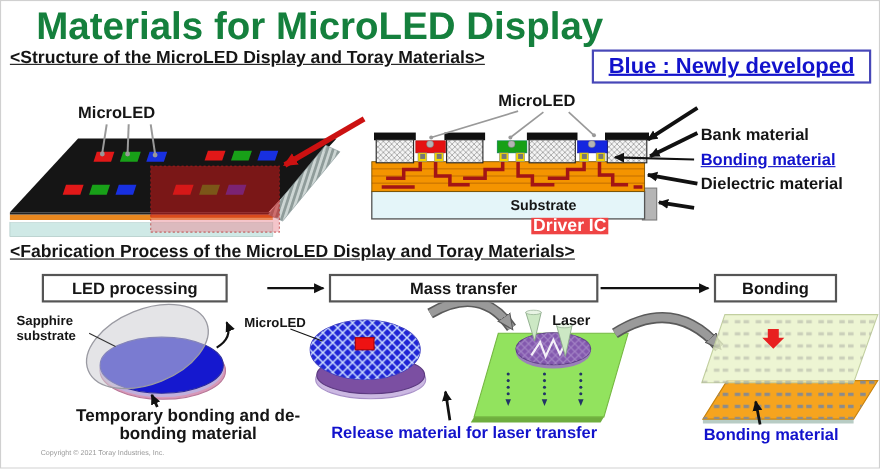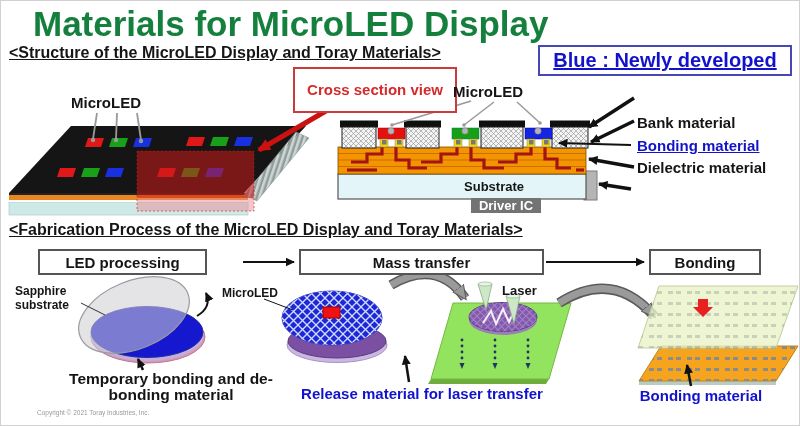--- a/index.html
+++ b/index.html
@@ -14,21 +14,21 @@
   .legend-box span{text-decoration:underline;}
   .csview-box{border:2px solid #cc3a3a;font-size:15px;font-weight:bold;color:#d42a2a;line-height:1.25;}
   .lbl{position:absolute;z-index:2;font-weight:bold;color:#151515;}
   .mat{position:absolute;z-index:2;font-size:15px;font-weight:bold;color:#151515;white-space:nowrap;}
   .mat.new{color:#1212cc;text-decoration:underline;}
   .step{position:absolute;z-index:2;border:2px solid #555;background:#fff;font-size:15px;font-weight:bold;color:#151515;
         display:flex;align-items:center;justify-content:center;box-sizing:border-box;}
   .blue-u{color:#1212cc;}
   .center{text-align:center;}
   .substrate-lbl{font-size:13px;padding-left:32px;}
-  .driveric-lbl{background:#737373;color:#fff;font-size:13px;display:flex;align-items:center;justify-content:center;}
+  .driveric-lbl{background:#ef4444;color:#fff;font-size:16px;display:flex;align-items:center;justify-content:center;margin-left:12px;}
   .small-lbl{font-size:12px;line-height:1.15;}
   .proc-lbl{font-size:15px;line-height:1.05;}
   .copy{position:absolute;z-index:2;font-size:6.5px;color:#999;}
 </style>
 </head>
 <body>
 
 <div class="slide">
 
   <svg class="abs" width="800" height="426" viewBox="0 0 800 426" style="left:0;top:0;z-index:1">
@@ -253,21 +253,20 @@
   </svg>
 
   <div class="txt t-title" style="left:32px;top:3px">Materials for MicroLED Display</div>
 
   <div class="txt t-head" style="left:8px;top:43px">&lt;Structure of the MicroLED Display and Toray Materials&gt;</div>
 
   <div class="callout legend-box" style="left:537px;top:44px;width:254px;height:31px">
     <span>Blue : Newly developed</span>
   </div>
 
-  <div class="callout csview-box" style="left:292px;top:66px;width:164px;height:46px">Cross section view</div>
 
   <div class="lbl" style="left:70px;top:93px;font-size:15px">MicroLED</div>
   <div class="lbl" style="left:452px;top:82px;font-size:15px">MicroLED</div>
 
   <div class="lbl center substrate-lbl" style="left:337px;top:178px;width:248px">Substrate</div>
   <div class="lbl driveric-lbl" style="left:470px;top:197px;width:70px;height:15px">Driver IC</div>
 
   <div class="mat" style="left:636px;top:113px">Bank material</div>
   <div class="mat new" style="left:636px;top:136px">Bonding material</div>
   <div class="mat" style="left:636px;top:158px">Dielectric material</div>

